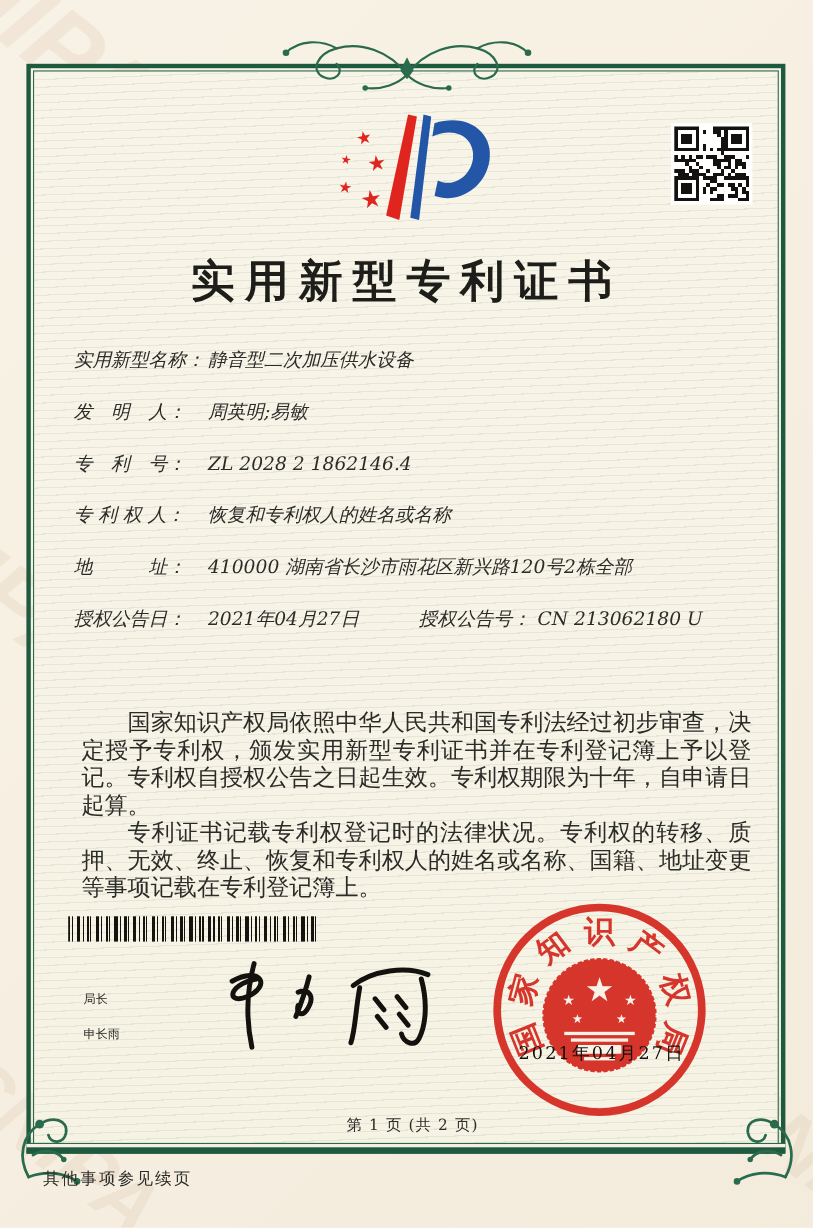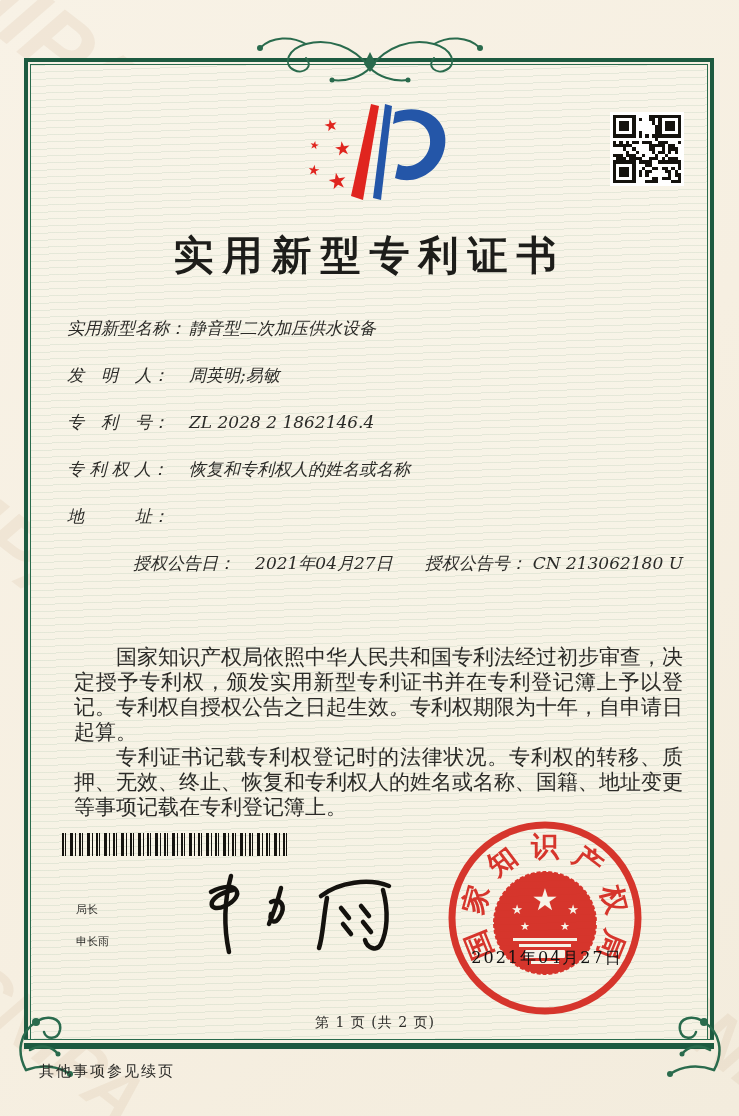--- a/index.html
+++ b/index.html
@@ -64,22 +64,22 @@
   .title{
     position:absolute;left:0;right:0;top:228px;
     text-align:center;font-size:40px;font-weight:bold;letter-spacing:9px;
     color:#1d1d1a;
   }
 
   .fields{position:absolute;left:67px;right:56px;top:315px;font-style:italic;}
   .field-row{display:flex;margin-bottom:21px;font-size:17px;line-height:26px;}
   .field-label{display:inline-block;min-width:122px;white-space:pre;}
   .field-value{white-space:pre;}
-  .grant-row{display:flex;font-size:17px;line-height:26px;justify-content:flex-end;}
-  .grant-pair2{margin-left:32px;display:flex;}
+  .grant-row{display:flex;font-size:17px;line-height:26px;}
+  .grant-pair2{margin-left:54px;display:flex;}
 
   .paras{
     position:absolute;left:74px;right:56px;top:645px;
     font-size:21px;line-height:25px;text-align:justify;
   }
   .paras p{margin:0;text-indent:2em;}
 
   .barcode{
     position:absolute;left:62px;top:833px;width:228px;height:23px;
     background:
@@ -434,20 +434,21 @@
       <div class="field-row">
         <span class="field-label">专　利　号：</span>
         <span class="field-value">ZL 2028 2 1862146.4</span>
       </div>
       <div class="field-row">
         <span class="field-label">专 利 权 人：</span>
         <span class="field-value">恢复和专利权人的姓名或名称</span>
       </div>
       <div class="field-row">
         <span class="field-label">地　　　址：</span>
+        <span class="field-value">410000 湖南省长沙市雨花区新兴路120号2栋全部</span>
       </div>
       <div class="grant-row">
         <span class="field-label">授权公告日：</span>
         <span class="field-value">2021年04月27日</span>
         <span class="grant-pair2">
           <span class="field-label" style="min-width:108px;">授权公告号：</span>
           <span class="field-value">CN 213062180 U</span>
         </span>
       </div>
     </div>

